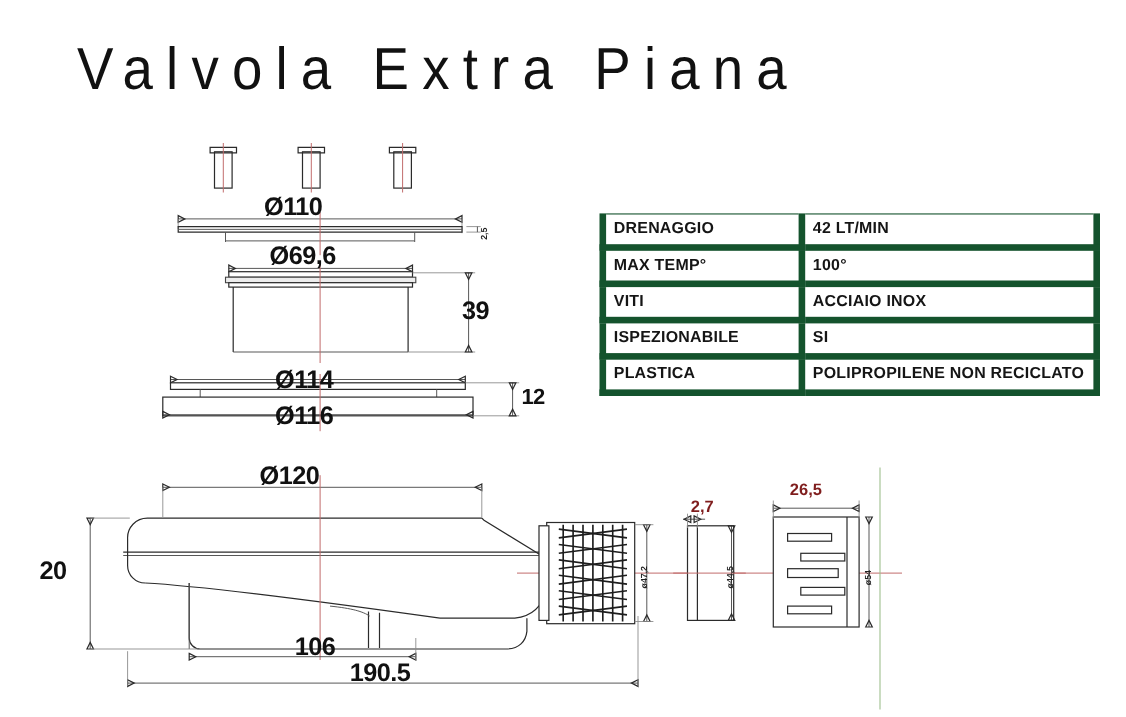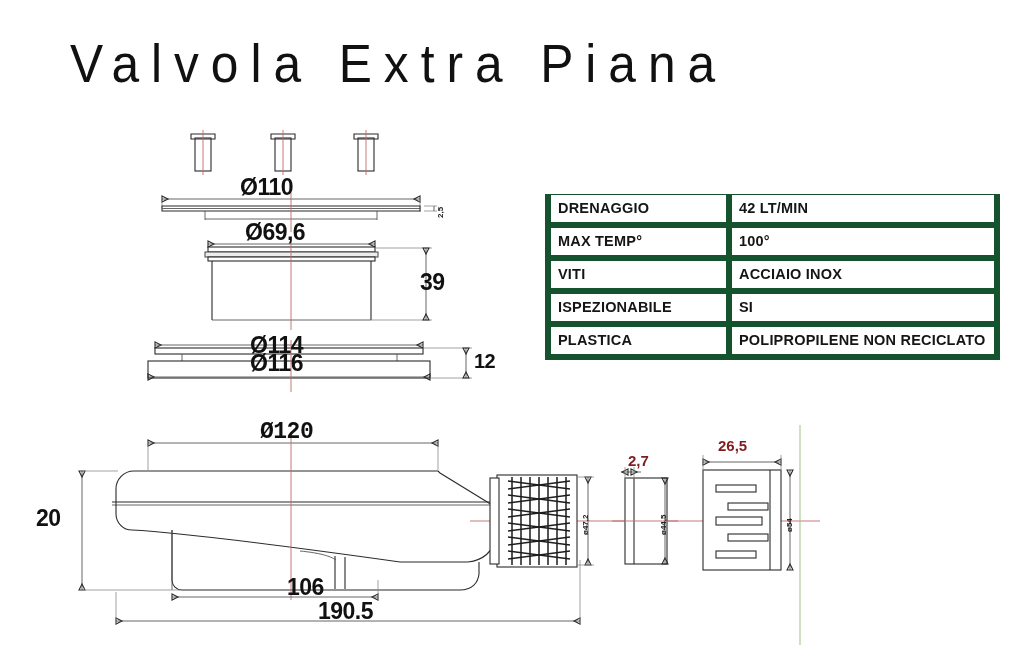--- a/index.html
+++ b/index.html
@@ -267,26 +267,26 @@
     </g>
 
   </svg>
 
   <div class="dim-txt" style="left:240px;top:174px;">Ø110</div>
   <div class="dim-tiny rot" style="left:436px;top:218px;">2,5</div>
   <div class="dim-txt" style="left:245px;top:219px;">Ø69,6</div>
   <div class="dim-txt" style="left:420px;top:269px;">39</div>
 
   <div class="dim-txt" style="left:250px;top:320px;margin-top:12px;">Ø114</div>
-  <div class="dim-txt" style="left:250px;top:350px;">Ø116</div>
+  <div class="dim-txt" style="left:250px;top:364px;">Ø116</div>
   <div class="dim-txt" style="left:474px;top:350px;font-size:20px;">12</div>
 
-  <div class="dim-txt" style="left:260px;top:419px;font-family:Liberation Mono, monospace;">Ø120</div>
+  <div class="dim-txt" style="left:236px;top:419px;">Ø120</div>
   <div class="dim-txt" style="left:36px;top:505px;">20</div>
-  <div class="dim-txt" style="left:268px;top:574px;margin-left:19px;">106</div>
+  <div class="dim-txt" style="left:268px;top:574px;">106</div>
   <div class="dim-txt" style="left:318px;top:598px;">190.5</div>
 
   <div class="dim-tiny rot" style="left:581px;top:535px;">ø47,2</div>
   <div class="dim-sm" style="left:628px;top:452px;">2,7</div>
   <div class="dim-tiny rot" style="left:659px;top:535px;">ø44,5</div>
   <div class="dim-sm" style="left:718px;top:437px;">26,5</div>
   <div class="dim-tiny rot" style="left:785px;top:532px;">ø54</div>
 
 </div>
 

